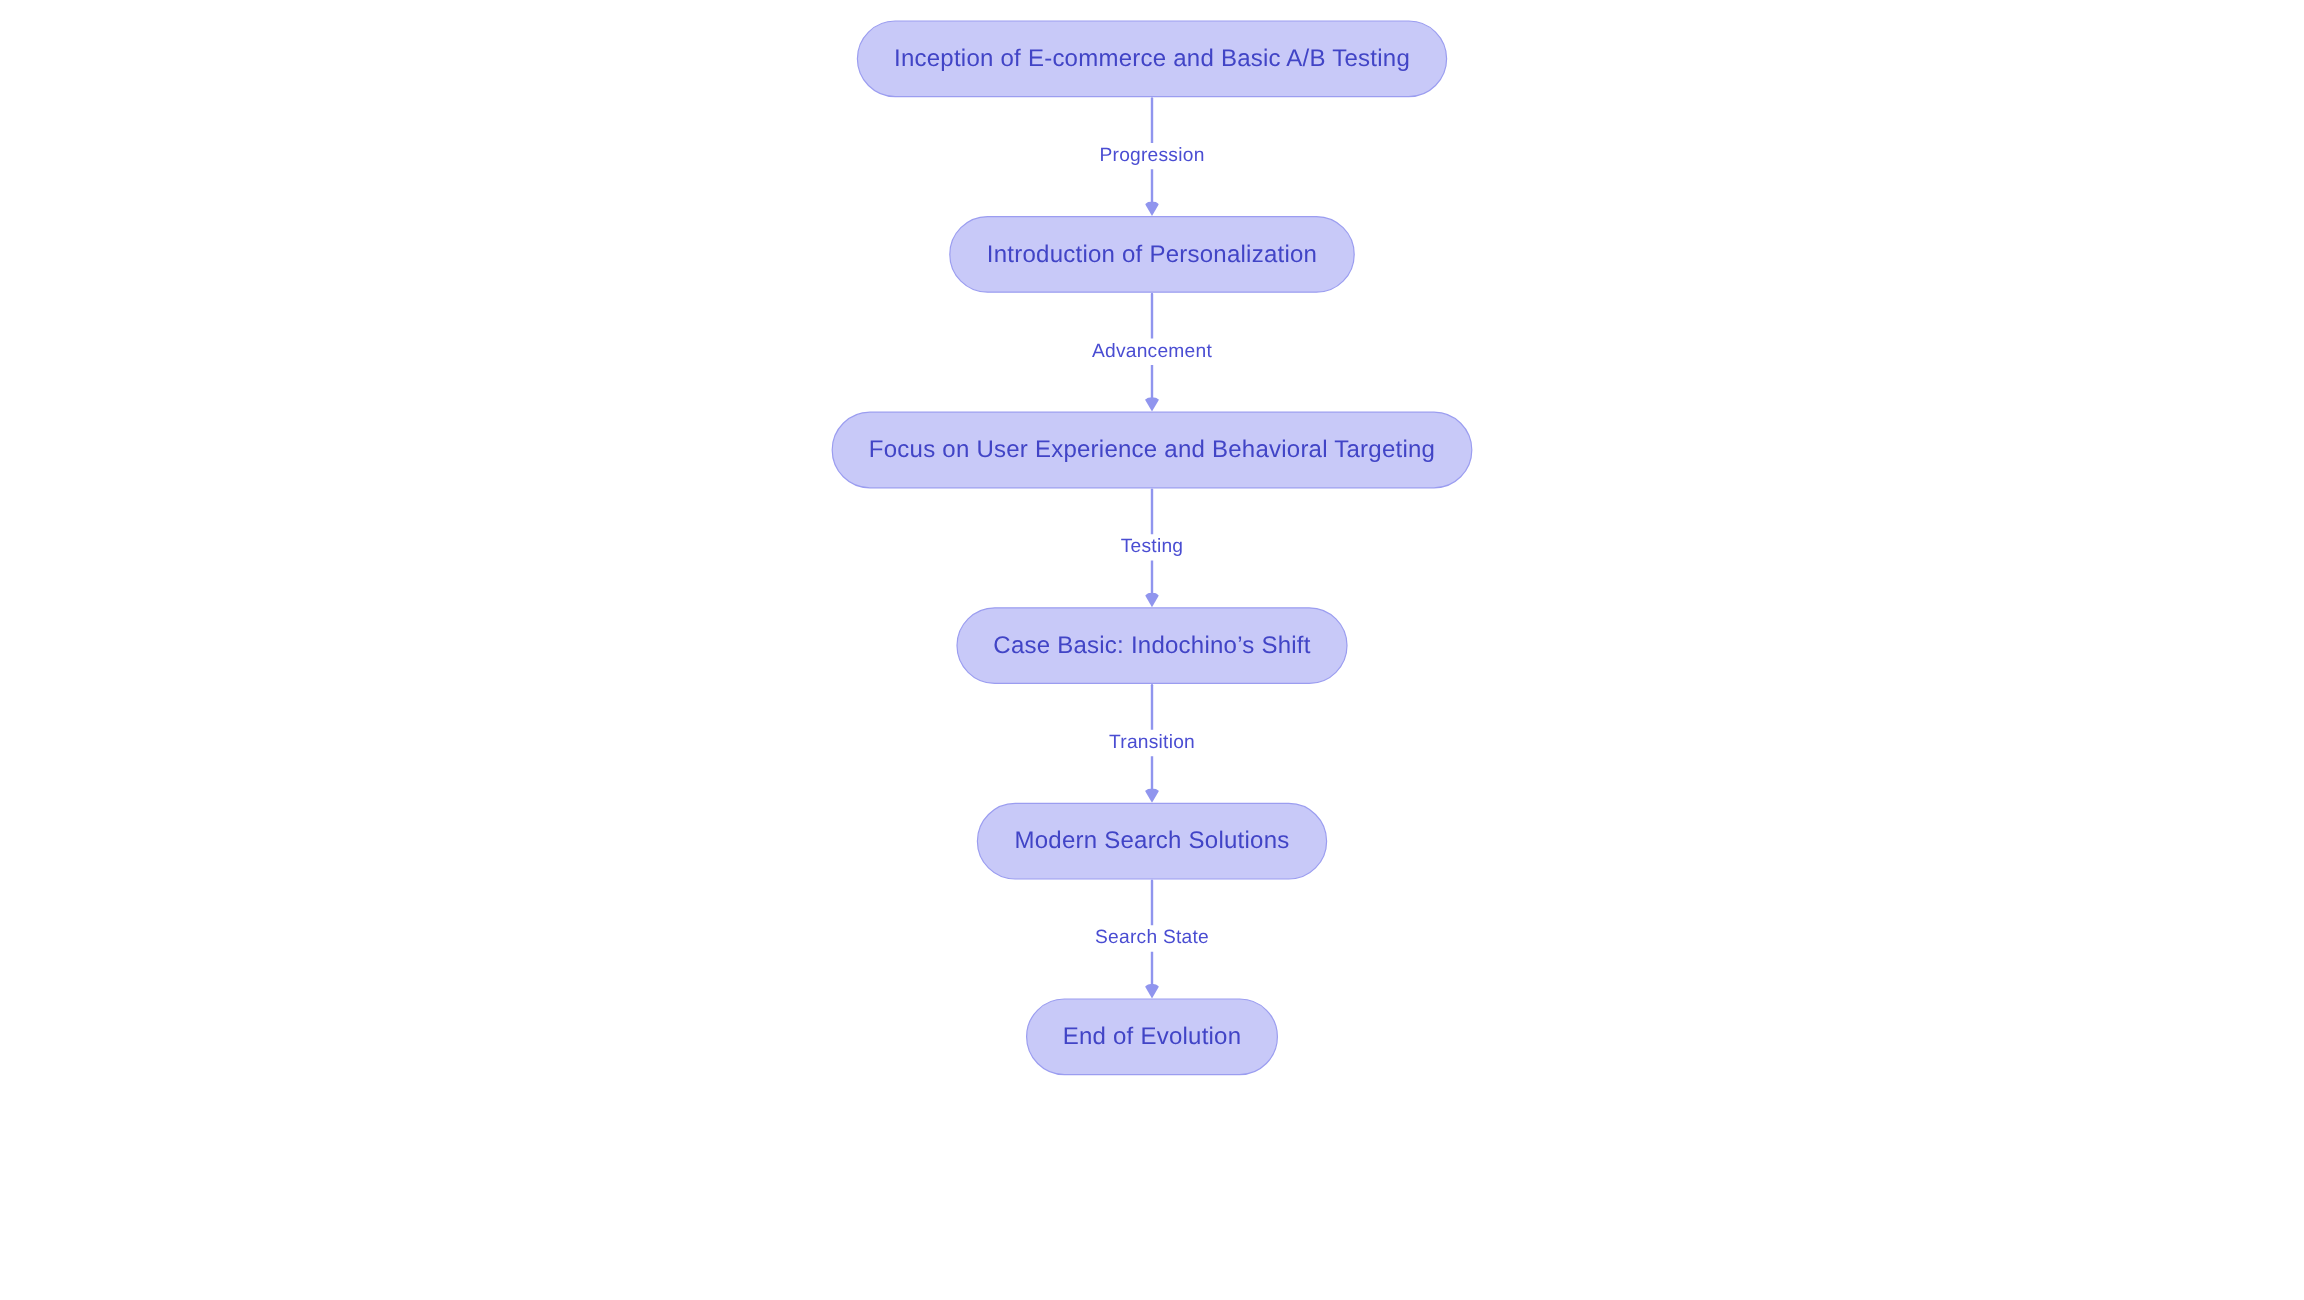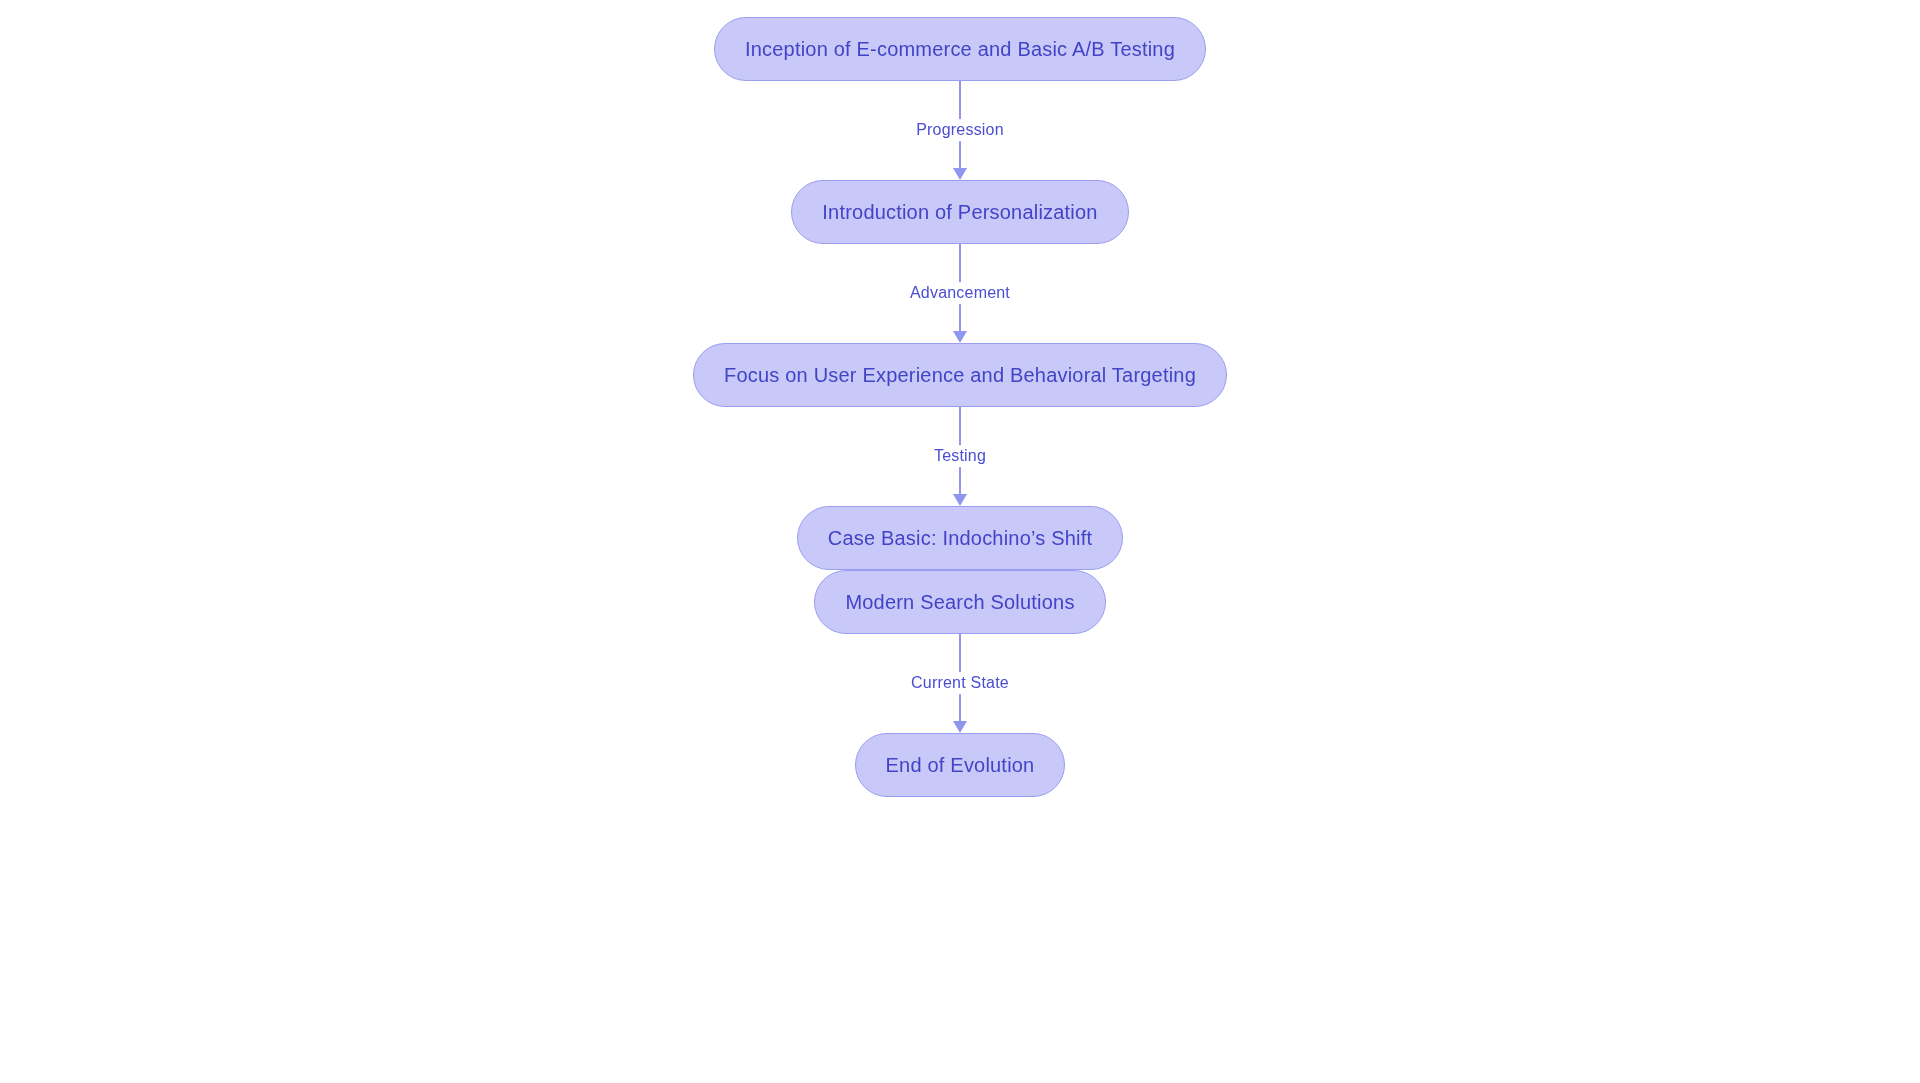--- a/index.html
+++ b/index.html
@@ -3,21 +3,21 @@
 <meta charset="utf-8">
 <style>
   :root {
     --background: #ffffff;
     --node-fill: #c8c9f8;
     --node-border: #9b9df0;
     --node-text: #4144c6;
     --edge-label-text: #4a4dd2;
     --arrow: #9095ee;
   }
-  * { box-sizing: border-box; }
+  * { box-sizing: border-box; border-radius: 19px; }
   html, body { margin: 0; padding: 0; }
   body {
     background: var(--background);
     font-family: "Liberation Sans", sans-serif;
   }
   .canvas {
     position: relative;
     width: 1920px;
     height: 1083px;
     background: var(--background);
@@ -114,25 +114,30 @@
     <span class="node-label">Focus on User Experience and Behavioral Targeting</span>
   </div>
       <div class="edge">
     <span class="edge-line"></span>
     <span class="arrowhead"></span>
     <span class="edge-label">Testing</span>
   </div>
       <div class="node">
     <span class="node-label">Case Basic: Indochino’s Shift</span>
   </div>
+      <div class="edge">
+    <span class="edge-line"></span>
+    <span class="arrowhead"></span>
+    <span class="edge-label">Transition</span>
+  </div>
       <div class="node">
     <span class="node-label">Modern Search Solutions</span>
   </div>
       <div class="edge">
     <span class="edge-line"></span>
     <span class="arrowhead"></span>
-    <span class="edge-label">Current State</span>
+    <span class="edge-label">Search State</span>
   </div>
       <div class="node">
     <span class="node-label">End of Evolution</span>
   </div>
     </div>
 </div>
 
 </body></html>

